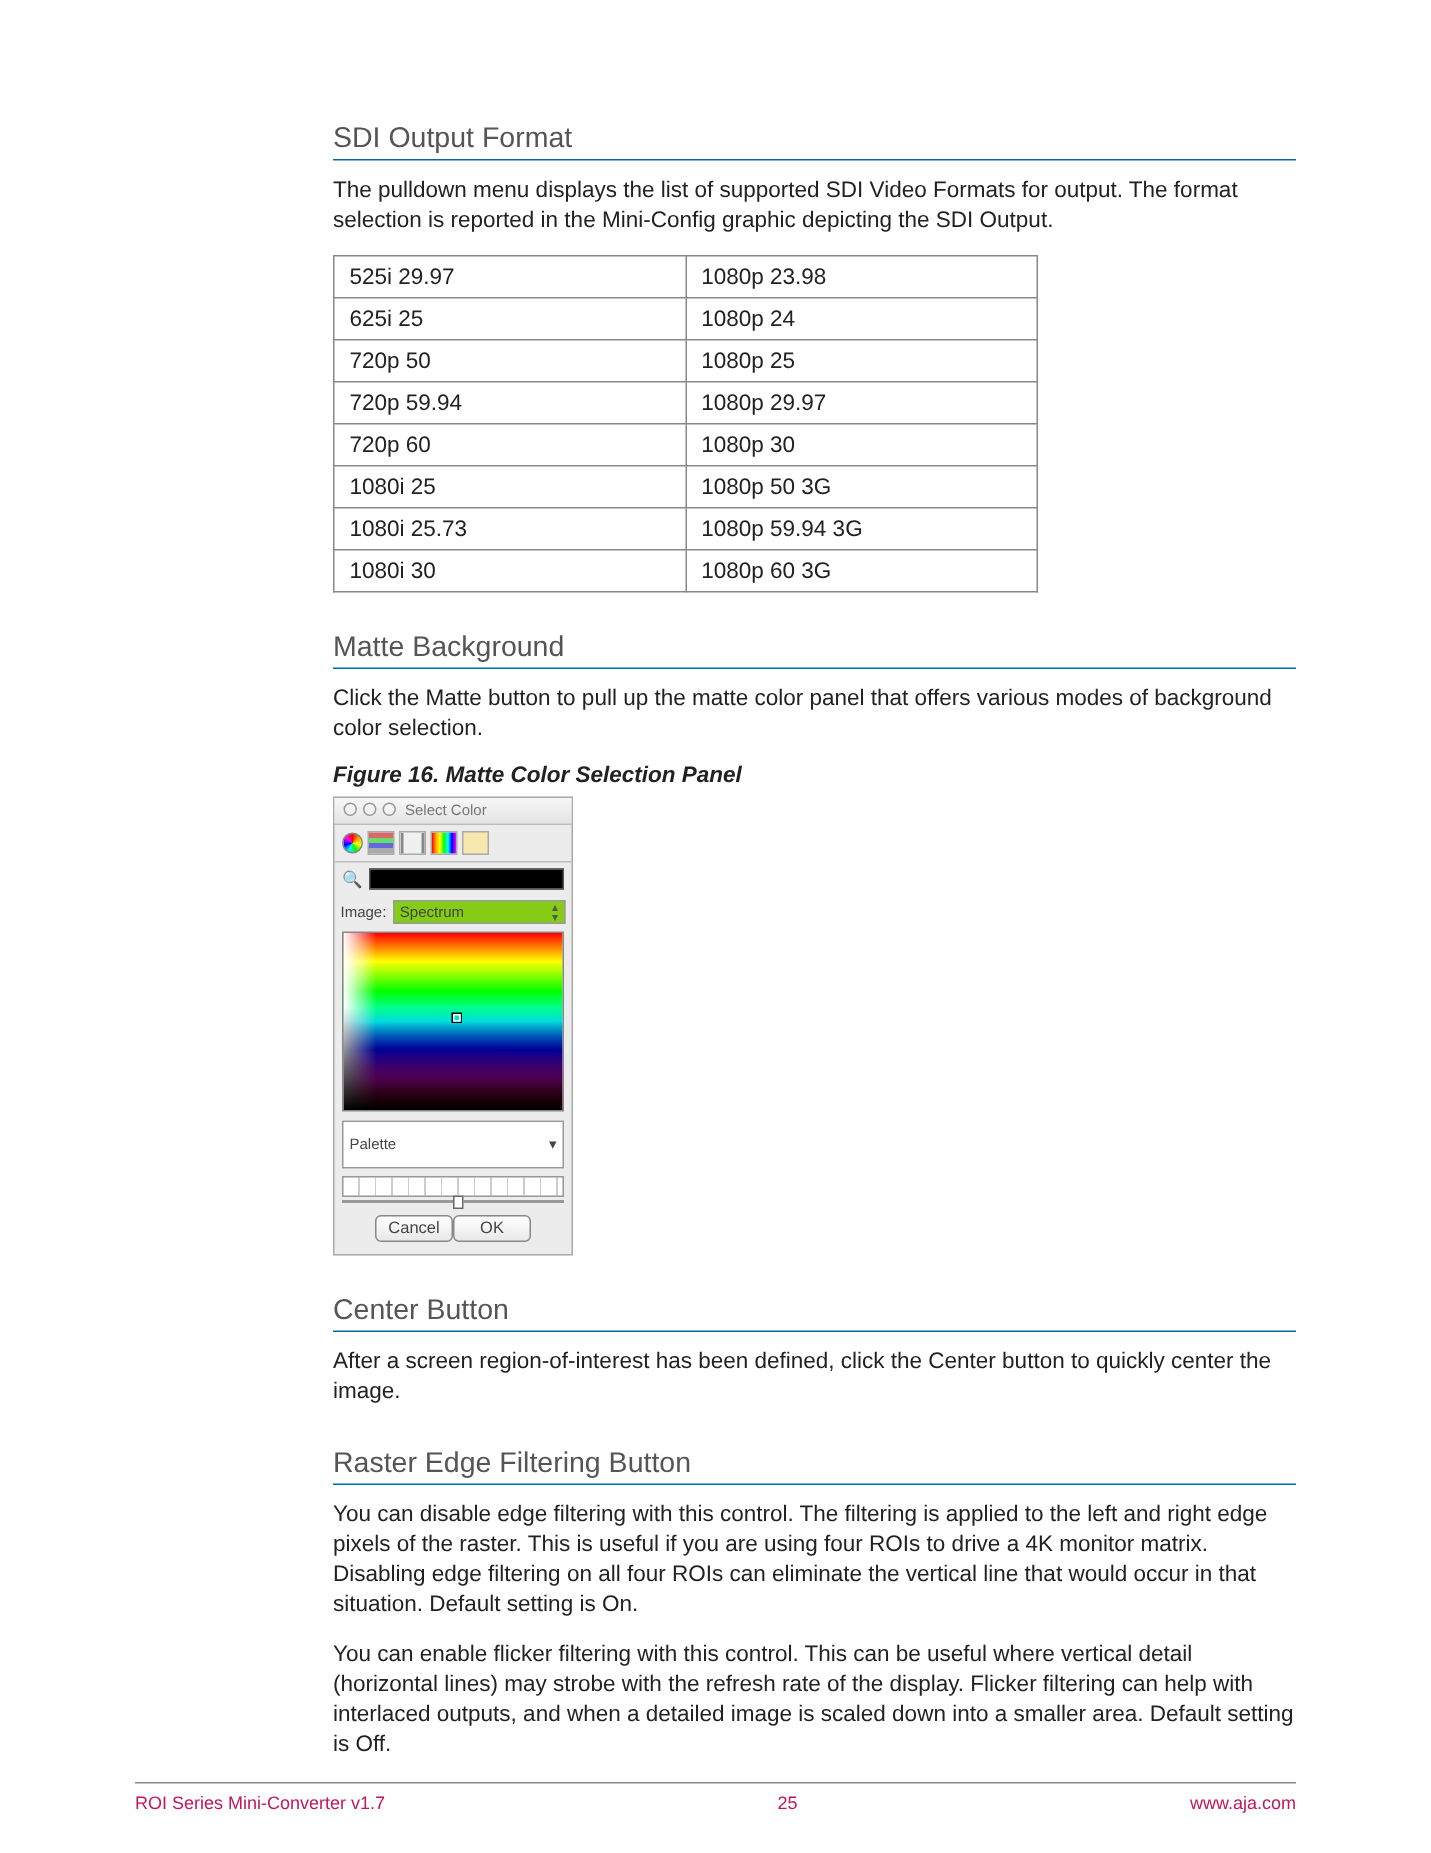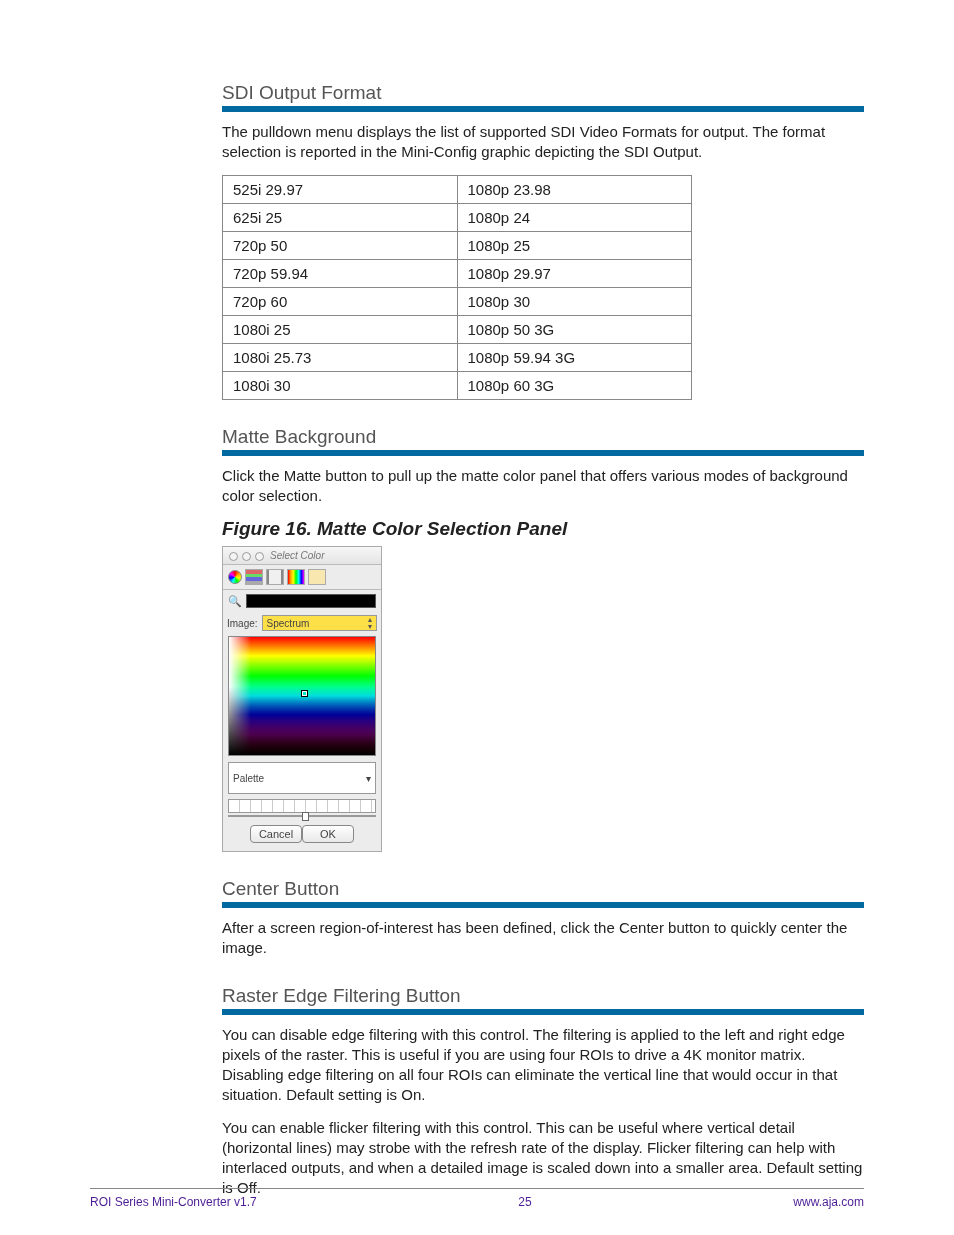--- a/index.html
+++ b/index.html
@@ -11,21 +11,21 @@
     color: #222;
     position: relative;
   }
   .page {
     padding: 82px 90px 0 222px;
   }
   h2.section {
     font-weight: 300;
     font-size: 19px;
     color: #555;
-    border-bottom: 6px solid #0369a1;
+    border-bottom: 1px solid #0369a1;
     padding-bottom: 2px;
     margin-bottom: 10px;
     margin-top: 26px;
   }
   h2.section.first { margin-top: 0; }
   p.body {
     font-size: 15px;
     line-height: 1.35;
     color: #222;
     margin-bottom: 12px;
@@ -36,43 +36,42 @@
     margin-bottom: 4px;
   }
   table.formats td {
     border: 1px solid #888;
     padding: 5px 10px;
     font-size: 15px;
     width: 50%;
   }
   .figure-caption {
     font-style: italic;
-    font-size: 19px;
+    font-size: 15px;
     font-weight: 600;
     margin: 6px 0 6px 0;
   }
 
   
   .picker {
     width: 160px;
     border: 1px solid #aaa;
     background: #ececec;
     font-family: "Lucida Grande", "Segoe UI", sans-serif;
     font-size: 10px;
     color: #444;
     margin-bottom: 4px;
   }
   .picker .titlebar {
     display: flex;
-    align-items: flex-end;
+    align-items: flex-start;
     gap: 4px;
     padding: 3px 6px;
     background: linear-gradient(#f7f7f7,#e4e4e4);
     border-bottom: 1px solid #bbb;
-    font-style: italic;
   }
   .traffic { display:flex; gap:4px; }
   .traffic span {
     width: 9px; height: 9px; border-radius: 50%;
     border: 1px solid #999; background:#f4f4f4;
     display:inline-block;
   }
   .titlebar-text { margin-left: 2px; color:#777; }
   .tabs-row {
     display:flex; gap:3px; padding:4px 5px;
@@ -99,21 +98,21 @@
     background:linear-gradient(90deg,red,orange,yellow,lime,cyan,blue,magenta);
   }
   .tabicon.crayons { background:#f8e8b0; }
   .search-row { display:flex; align-items:center; padding:4px 5px; gap:4px; }
   .mag { font-size:11px; font-weight:bold; }
   .blackbar { flex:1; height:14px; background:#000; border:1px solid #555; }
   .image-row {
     display:flex; align-items:center; gap:4px; padding:3px 4px 5px;
   }
   .combo {
-    flex:1; height:16px; border:1px solid #999; background:#fde047;
+    flex:1; height:16px; border:1px solid #999; background:#84cc16;
     display:flex; align-items:center; justify-content:space-between;
     padding:0 4px; font-size:10px;
   }
   .updown { font-size:8px; line-height:7px; color:#555; }
   .spectrum-box {
     margin:0 5px 6px; height:120px; position:relative;
     background:
       linear-gradient(to bottom, rgba(0,0,0,0) 0%, rgba(0,0,0,0) 42%, rgba(0,0,0,1) 100%),
       linear-gradient(to right, rgba(255,255,255,1) 0%, rgba(255,255,255,0) 15%),
       linear-gradient(to bottom,
@@ -161,21 +160,21 @@
   }
 
   
   .footer {
     position:absolute;
     bottom:26px;
     left:90px; right:90px;
     border-top:1px solid #888;
     padding-top:6px;
     display:flex; justify-content:space-between;
-    font-size:12px; color:#4c1d95;
+    font-size:12px; color:#be185d;
   }
 </style>
 </head>
 <body>
 
 <div class="page">
 
   <h2 class="section first">SDI Output Format</h2>
   <p class="body">The pulldown menu displays the list of supported SDI Video Formats for output. The format selection is reported in the Mini-Config graphic depicting the SDI Output.</p>
   <table class="formats">

